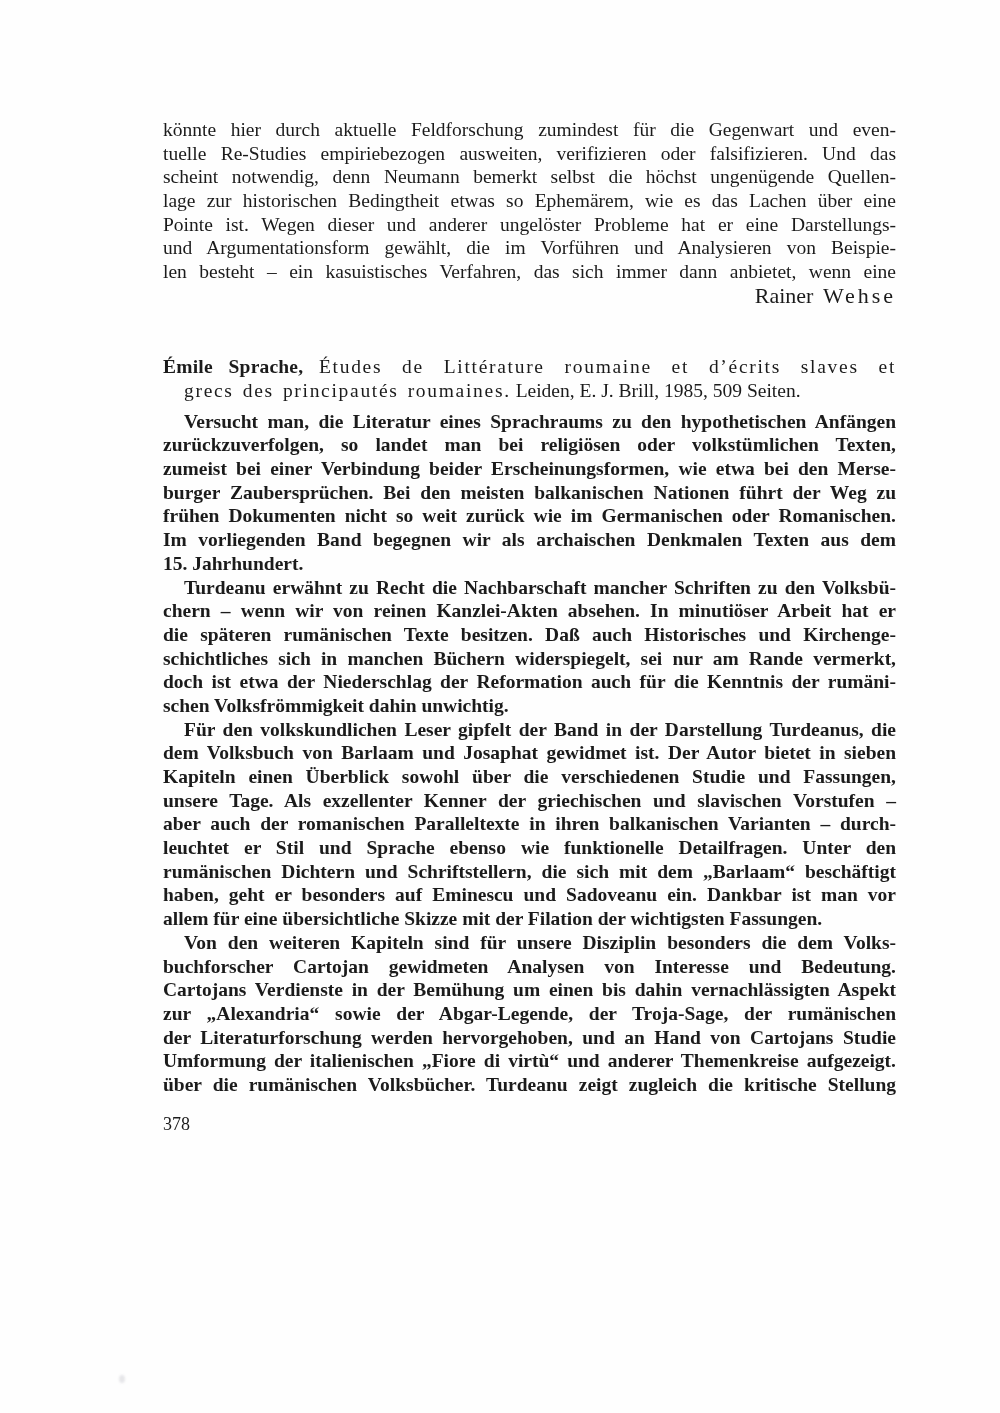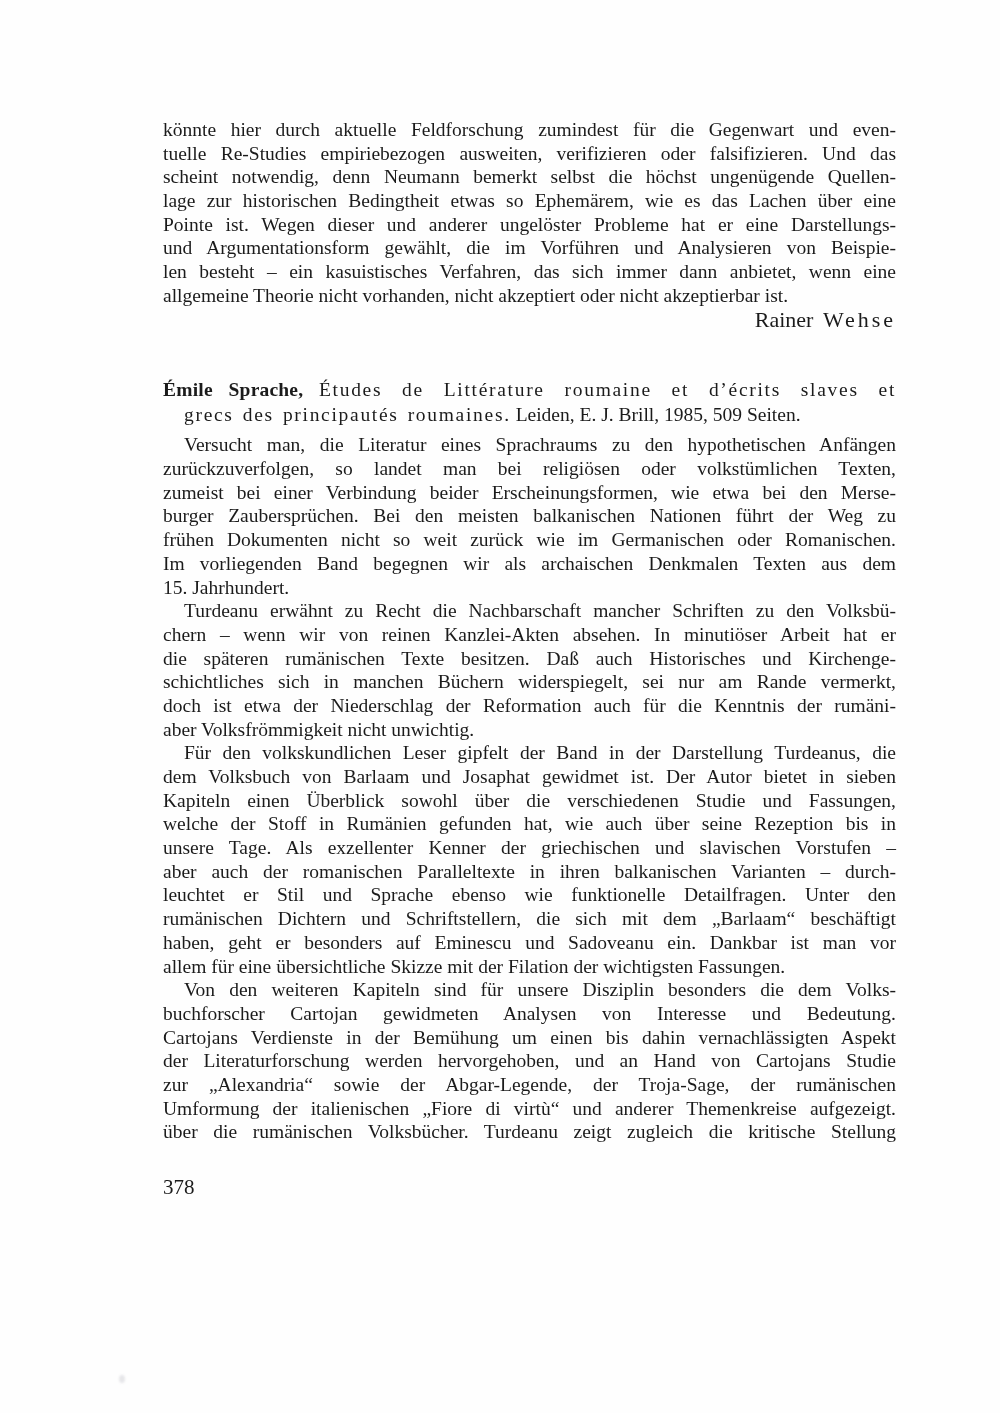--- a/index.html
+++ b/index.html
@@ -64,24 +64,25 @@
   .author-bold {
     font-weight: bold;
     letter-spacing: 0.2px;
   }
   .spaced {
     letter-spacing: 1.7px;
     word-spacing: 2.5px;
   }
   .body-block {
     margin-top: 6px;
+    font-weight: bold;
   }
   .pageno {
-    margin-top: 31px;
-    font-size: 21px;
+    margin-top: 15px;
+    font-size: 18px;
     line-height: 25px;
     text-align: right;
     text-align-last: left;
   }
   .scan-speck {
     position: absolute;
     left: 119px;
     top: 1375px;
     width: 6px;
     height: 8px;
@@ -97,21 +98,20 @@
 <div class="sheet">
 
   <div>
     <div class="ln j">könnte hier durch aktuelle Feldforschung zumindest für die Gegenwart und even-</div>
     <div class="ln j">tuelle Re-Studies empiriebezogen ausweiten, verifizieren oder falsifizieren. Und das</div>
     <div class="ln j">scheint notwendig, denn Neumann bemerkt selbst die höchst ungenügende Quellen-</div>
     <div class="ln j">lage zur historischen Bedingtheit etwas so Ephemärem, wie es das Lachen über eine</div>
     <div class="ln j">Pointe ist. Wegen dieser und anderer ungelöster Probleme hat er eine Darstellungs-</div>
     <div class="ln j">und Argumentationsform gewählt, die im Vorführen und Analysieren von Beispie-</div>
     <div class="ln j">len besteht – ein kasuistisches Verfahren, das sich immer dann anbietet, wenn eine</div>
-    <div class="ln end">allgemeine Theorie nicht vorhanden, nicht akzeptiert oder nicht akzeptierbar ist.</div>
     <div class="sig"><span>Rainer</span> <span class="last-name">Wehse</span></div>
   </div>
 
   <div class="heading-block">
     <div class="h-line j"><span class="author-bold">Émile Sprache,</span> <span class="spaced">Études de Littérature roumaine et d’écrits slaves et</span></div>
     <div class="h-line h2 end"><span class="spaced">grecs des principautés roumaines.</span> <span>Leiden, E. J. Brill, 1985, 509 Seiten.</span></div>
   </div>
 
   <div class="body-block">
 
@@ -124,42 +124,41 @@
       <div class="ln j">Im vorliegenden Band begegnen wir als archaischen Denkmalen Texten aus dem</div>
       <div class="ln end">15. Jahrhundert.</div>
     </div>
 
     <div>
       <div class="ln j ind">Turdeanu erwähnt zu Recht die Nachbarschaft mancher Schriften zu den Volksbü-</div>
       <div class="ln j">chern – wenn wir von reinen Kanzlei-Akten absehen. In minutiöser Arbeit hat er</div>
       <div class="ln j">die späteren rumänischen Texte besitzen. Daß auch Historisches und Kirchenge-</div>
       <div class="ln j">schichtliches sich in manchen Büchern widerspiegelt, sei nur am Rande vermerkt,</div>
       <div class="ln j">doch ist etwa der Niederschlag der Reformation auch für die Kenntnis der rumäni-</div>
-      <div class="ln end">aber Volksfrömmigkeit nicht unwichtig.</div>
+      <div class="ln end">schen Volksfrömmigkeit dahin unwichtig.</div>
     </div>
 
     <div>
       <div class="ln j ind">Für den volkskundlichen Leser gipfelt der Band in der Darstellung Turdeanus, die</div>
       <div class="ln j">dem Volksbuch von Barlaam und Josaphat gewidmet ist. Der Autor bietet in sieben</div>
       <div class="ln j">Kapiteln einen Überblick sowohl über die verschiedenen Studie und Fassungen,</div>
-      <div class="ln j">welche der Stoff in Rumänien gefunden hat, wie auch über seine Rezeption bis in</div>
       <div class="ln j">unsere Tage. Als exzellenter Kenner der griechischen und slavischen Vorstufen –</div>
       <div class="ln j">aber auch der romanischen Paralleltexte in ihren balkanischen Varianten – durch-</div>
       <div class="ln j">leuchtet er Stil und Sprache ebenso wie funktionelle Detailfragen. Unter den</div>
       <div class="ln j">rumänischen Dichtern und Schriftstellern, die sich mit dem „Barlaam“ beschäftigt</div>
       <div class="ln j">haben, geht er besonders auf Eminescu und Sadoveanu ein. Dankbar ist man vor</div>
       <div class="ln end">allem für eine übersichtliche Skizze mit der Filation der wichtigsten Fassungen.</div>
     </div>
 
     <div>
       <div class="ln j ind">Von den weiteren Kapiteln sind für unsere Disziplin besonders die dem Volks-</div>
       <div class="ln j">buchforscher Cartojan gewidmeten Analysen von Interesse und Bedeutung.</div>
       <div class="ln j">Cartojans Verdienste in der Bemühung um einen bis dahin vernachlässigten Aspekt</div>
+      <div class="ln j">zur „Alexandria“ sowie der Abgar-Legende, der Troja-Sage, der rumänischen</div>
       <div class="ln j">der Literaturforschung werden hervorgehoben, und an Hand von Cartojans Studie</div>
-      <div class="ln j">zur „Alexandria“ sowie der Abgar-Legende, der Troja-Sage, der rumänischen</div>
       <div class="ln j">Umformung der italienischen „Fiore di virtù“ und anderer Themenkreise aufgezeigt.</div>
       <div class="ln j">über die rumänischen Volksbücher. Turdeanu zeigt zugleich die kritische Stellung</div>
     </div>
 
   </div>
 
   <div class="pageno">378</div>
 
 </div>
 

